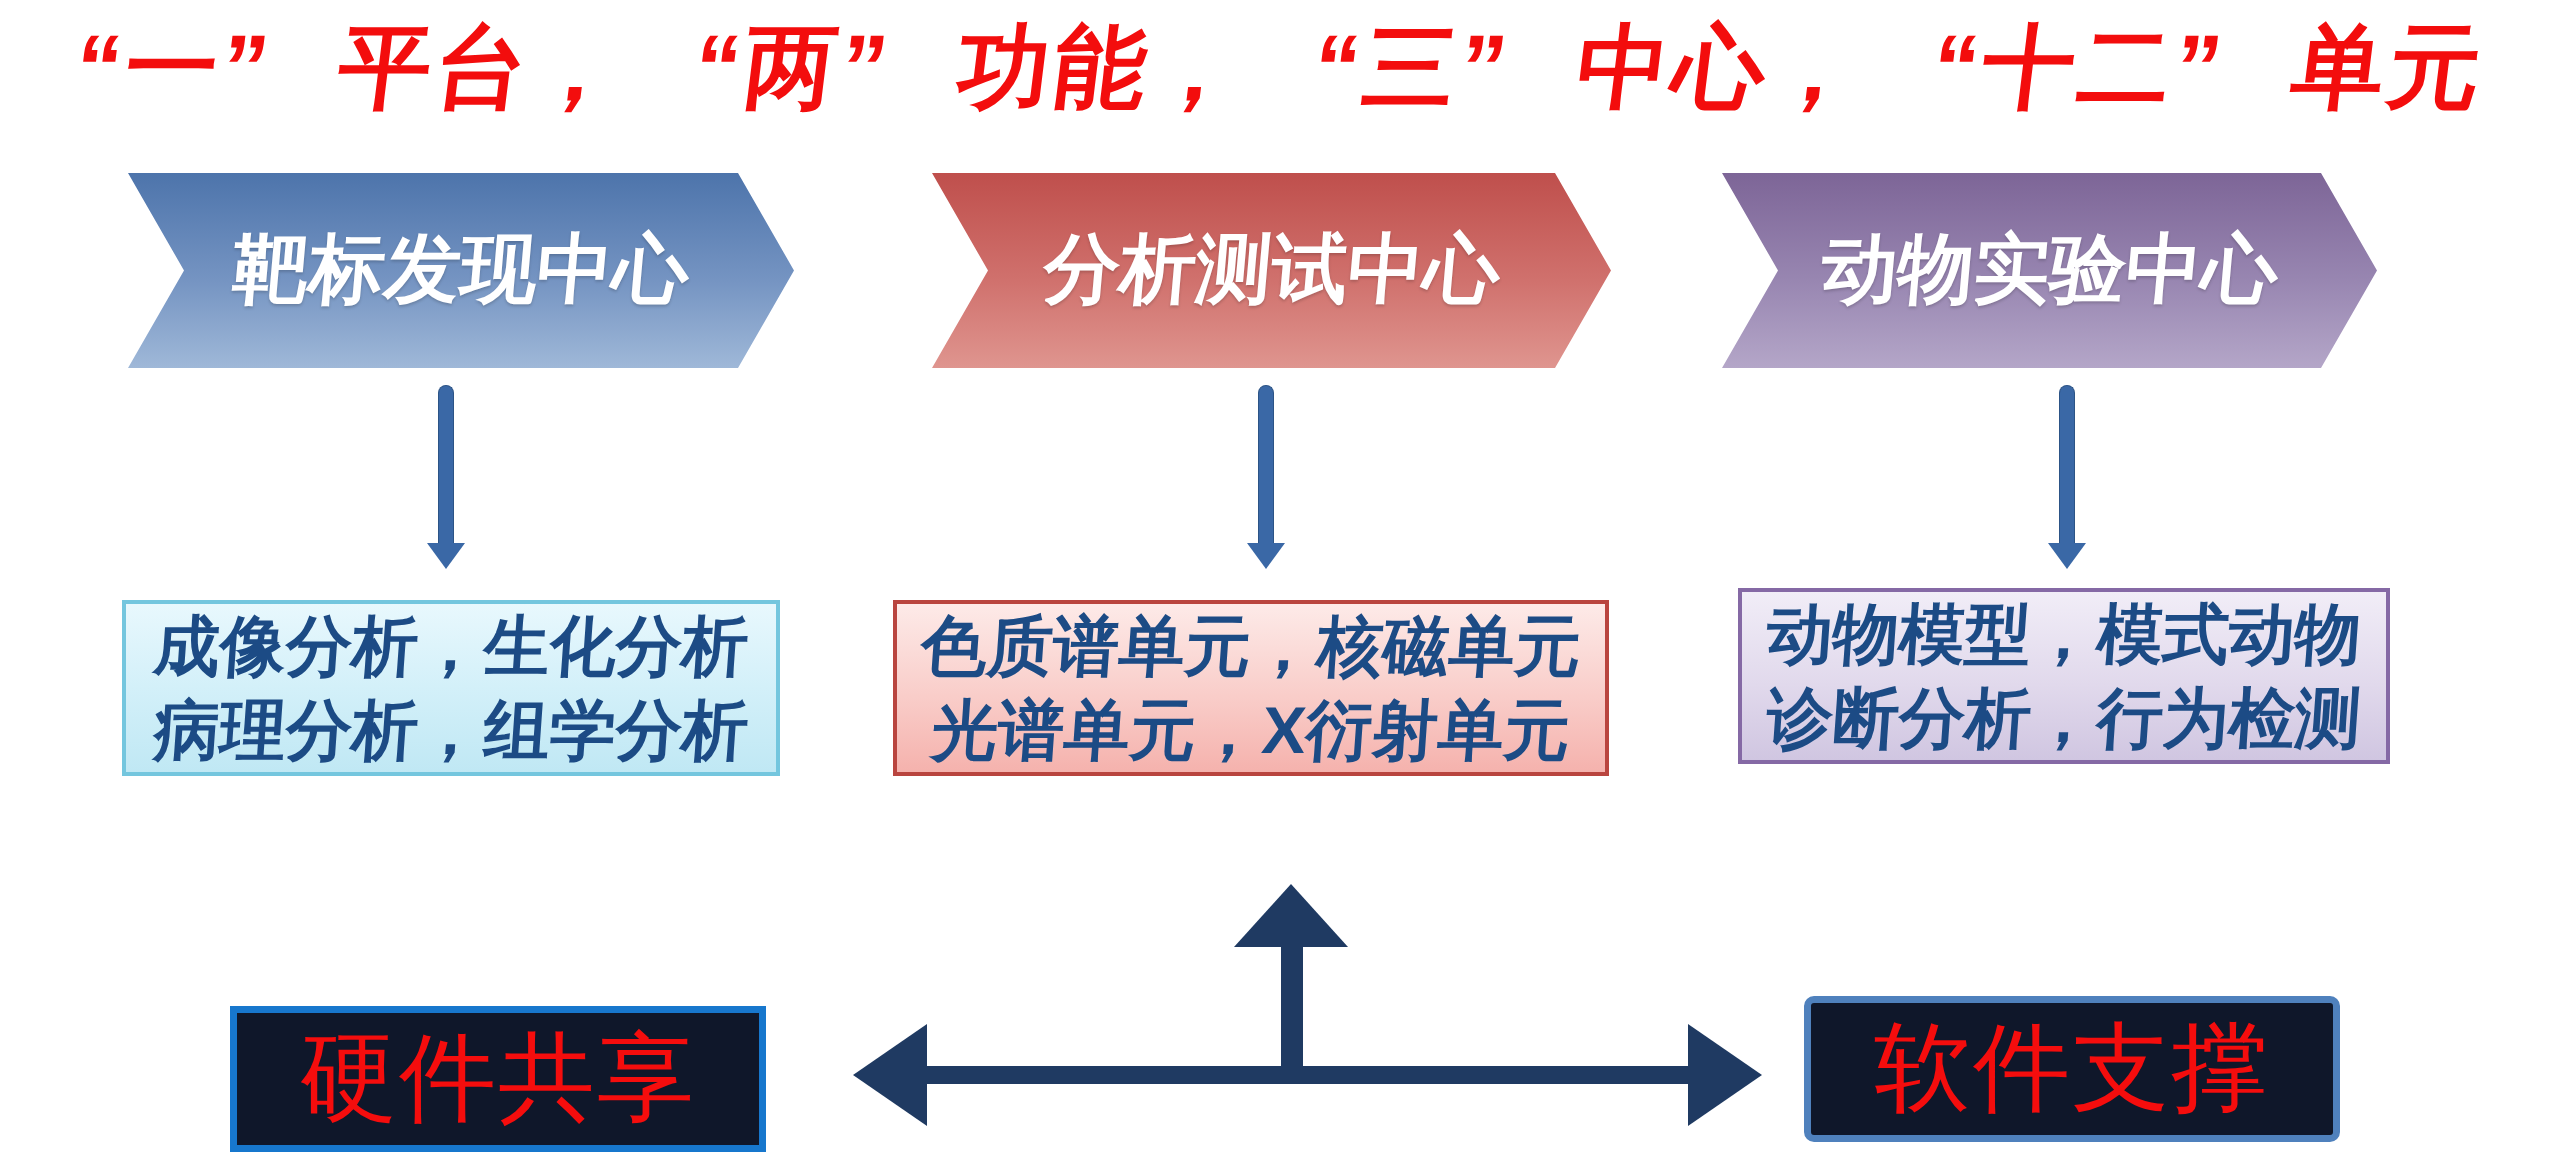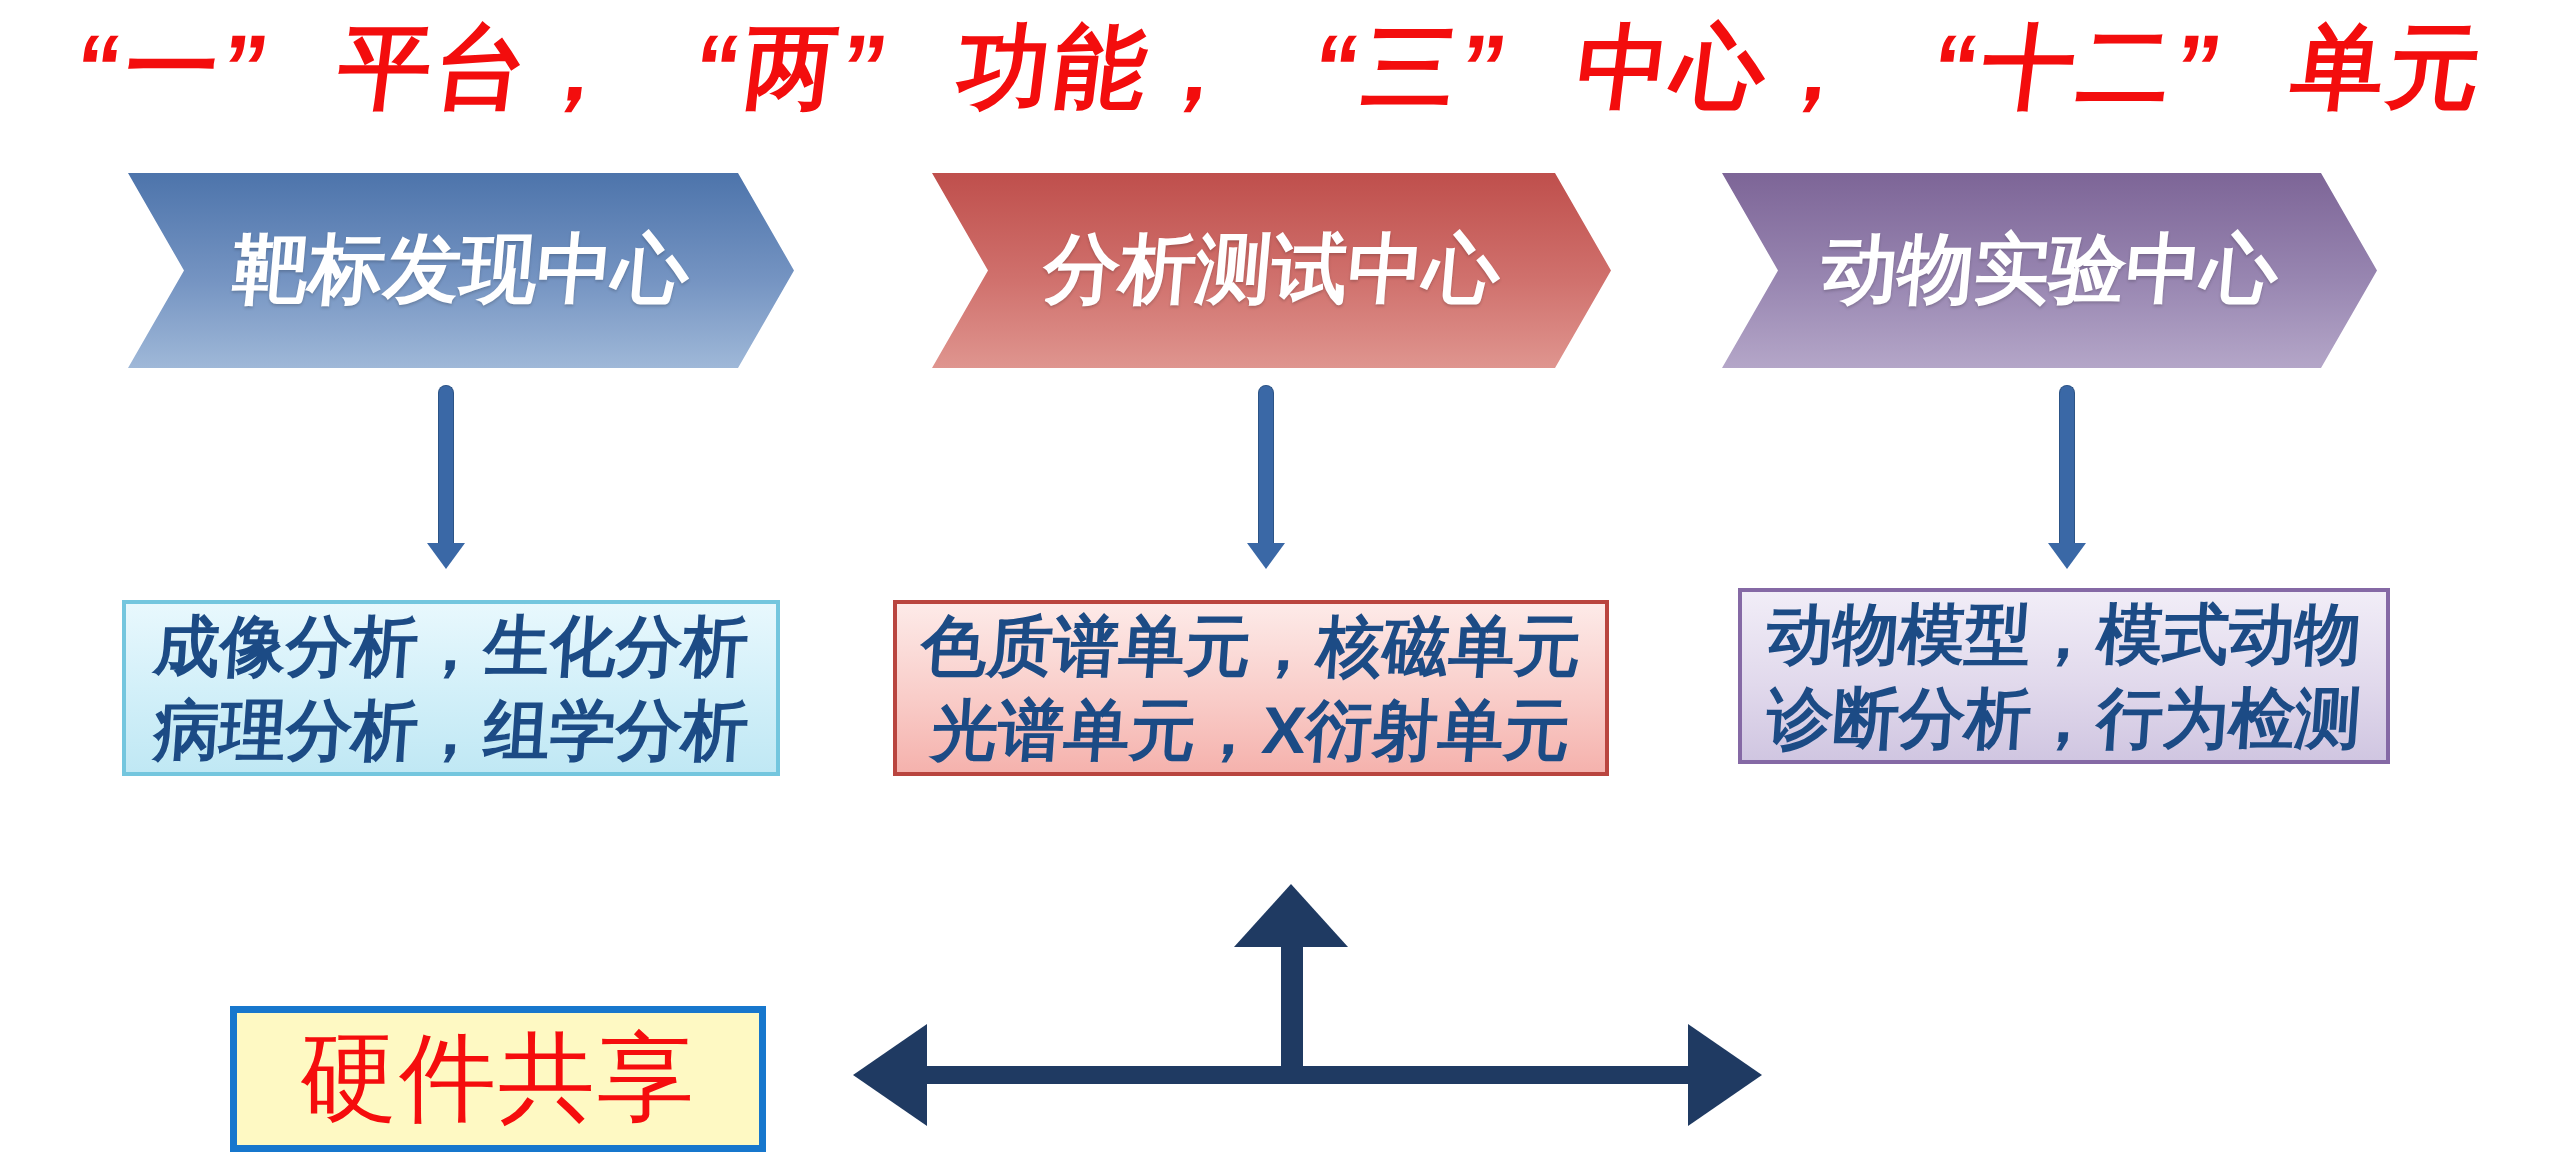--- a/index.html
+++ b/index.html
@@ -117,21 +117,21 @@
   .t-arrow .right-head{
     position:absolute;right:0;top:140px;width:0;height:0;
     border-top:51px solid transparent;
     border-bottom:51px solid transparent;
     border-left:74px solid #1f3a62;
   }
 
   
   .label-box{
     position:absolute;height:146px;width:536px;
-    box-sizing:border-box;background:#fef9c3;
+    box-sizing:border-box;background:#0f172a;
     display:flex;align-items:center;justify-content:center;
   }
   .label-box .label-text{
     color:#f50d0d;
     font-size:97px;
     font-weight:400;
     letter-spacing:2px;
     white-space:nowrap;
   }
   .hardware-box{
@@ -190,14 +190,17 @@
     <div class="up-head"></div>
     <div class="stem"></div>
     <div class="bar"></div>
     <div class="left-head"></div>
     <div class="right-head"></div>
   </div>
 
   <div class="label-box hardware-box">
     <span class="label-text">硬件共享</span>
   </div>
+  <div class="label-box software-box">
+    <span class="label-text">软件支撑</span>
+  </div>
 
 </div>
 
 </body></html>

